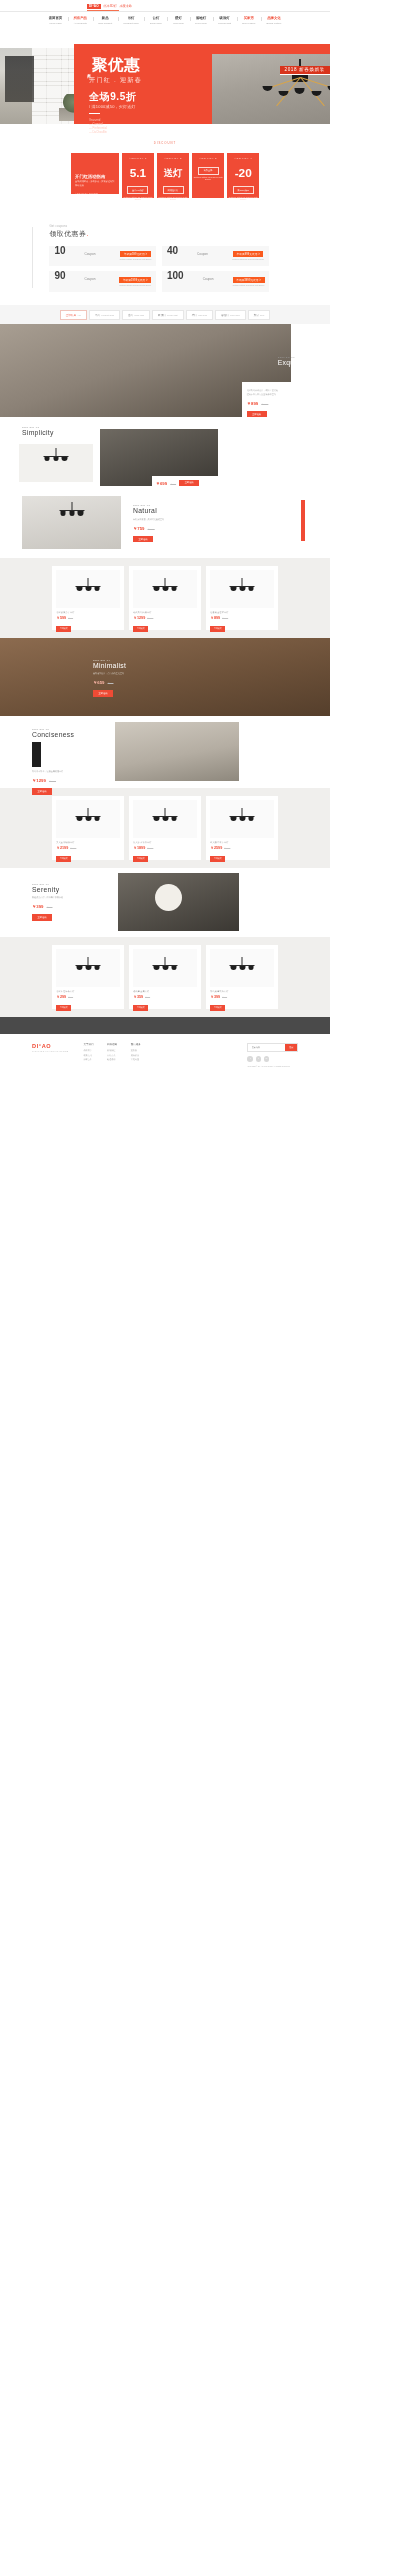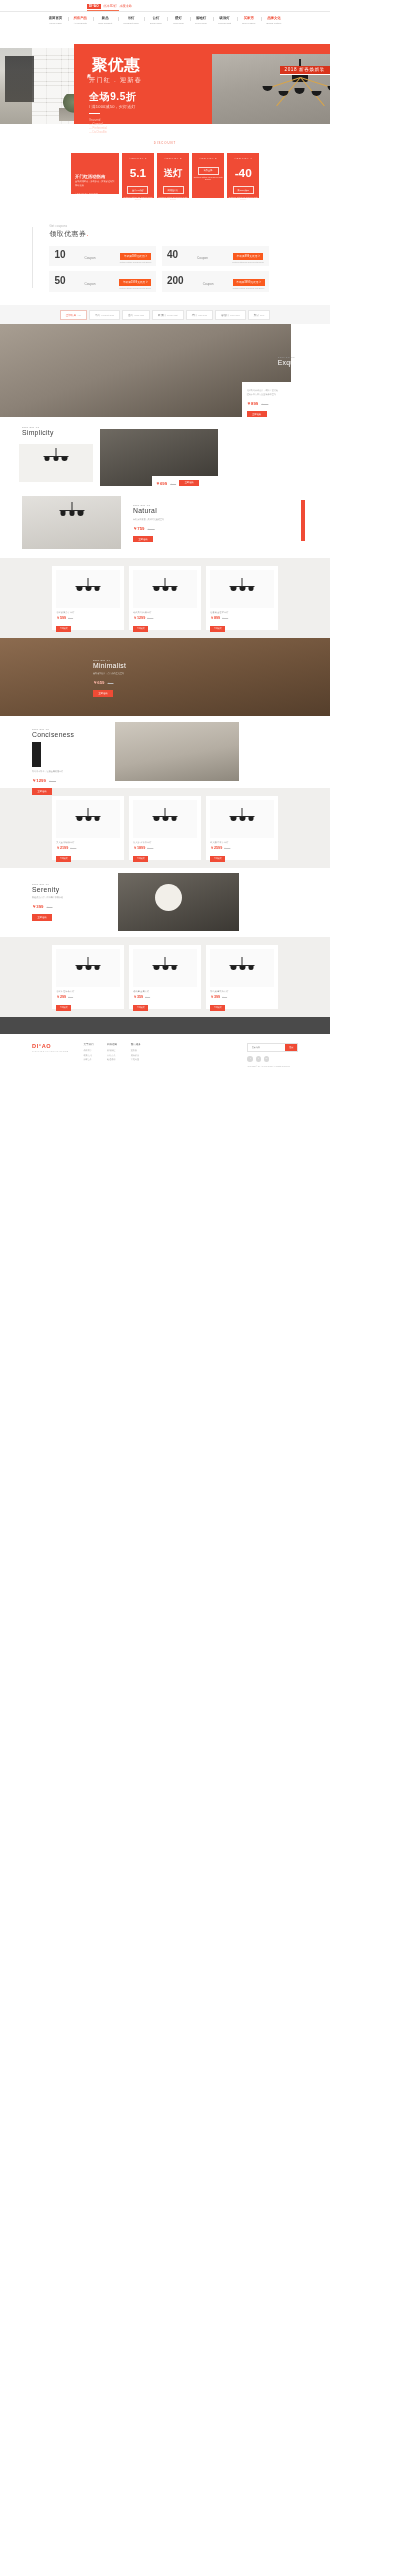--- a/index.html
+++ b/index.html
@@ -114,21 +114,21 @@
   .coupon-sec { padding:10px 0 13.6px 0; position:relative; }
   .coupon-wrap { width:266px; margin:0 auto; position:relative; padding-left:17.4px; }
   .coupon-wrap:before{
     content:""; position:absolute; left:0; top:3.7px; bottom:3.7px; width:0.6px; background:#e6e6e6;
   }
   .cp-en { font-size:2.8px; color:#b3b3b3; letter-spacing:0.2px;}
   .cp-cn { font-size:6.8px; color:#4a4a4a; margin-top:1.2px; letter-spacing:0.6px;}
   .cp-cn .dot { color:#f04b35; }
   .cp-grid { display:flex; flex-wrap:wrap; gap:5.6px; margin-top:6.8px; }
   .cp {
-    width:107px; height:20.4px; background:#f7f7f7; display:flex; align-items:center;
+    width:107px; height:20.4px; background:#f7f7f7; display:flex; align-items:flex-start;
     padding:0 5px; gap:19px;
   }
   .cp .amt { font-size:10px; font-weight:bold; color:#3d3d3d; line-height:10.5px; }
   .cp .mid { }
   .cp .mid .w { font-size:3.1px; color:#8c8c8c; }
   .cp .mid .u { width:10px; height:0.6px; background:#c9c9c9; margin-top:1.2px;}
   .cp .right { margin-left:auto; text-align:center; }
   .cp .btn {
     background:#fa5a1e; color:#fff; font-size:2.6px; padding:1.9px 3.7px; letter-spacing:0.1px;
     white-space:nowrap;
@@ -319,21 +319,21 @@
           <div class="tiny">Northern latitude 38 degrees north Europe</div>
         </div>
         <div class="card act">
           <div class="label">ACTIVITY 3</div>
           <div class="num cn"></div>
           <div class="pill">爆款直降</div>
           <div class="tiny">Northern latitude 38 degrees north Europe</div>
         </div>
         <div class="card act">
           <div class="label">ACTIVITY 4</div>
-          <div class="num">-40</div>
+          <div class="num">-20</div>
           <div class="pill">满1000减50</div>
           <div class="tiny">Northern latitude 38 degrees north Europe</div>
         </div>
       </div>
   </div>
 
   <div class="sec coupon-sec">
     <div class="coupon-wrap">
       <div class="cp-en">Get coupons</div>
       <div class="cp-cn">
@@ -344,26 +344,26 @@
             <span class="amt">10</span>
             <span class="mid"><span class="w">Coupon</span><span class="u"></span></span>
             <span class="right"><span class="btn">单笔满599元使用 &gt;</span><span class="note" style="display:block">Northern latitude 38 degrees north Europe</span></span>
           </div>
           <div class="cp">
             <span class="amt">40</span>
             <span class="mid"><span class="w">Coupon</span><span class="u"></span></span>
             <span class="right"><span class="btn">单笔满999元使用 &gt;</span><span class="note" style="display:block">Northern latitude 38 degrees north Europe</span></span>
           </div>
           <div class="cp">
-            <span class="amt">50</span>
+            <span class="amt">90</span>
             <span class="mid"><span class="w">Coupon</span><span class="u"></span></span>
             <span class="right"><span class="btn">单笔满1999元使用 &gt;</span><span class="note" style="display:block">Northern latitude 38 degrees north Europe</span></span>
           </div>
           <div class="cp">
-            <span class="amt">200</span>
+            <span class="amt">100</span>
             <span class="mid"><span class="w">Coupon</span><span class="u"></span></span>
             <span class="right"><span class="btn">单笔满3999元使用 &gt;</span><span class="note" style="display:block">Northern latitude 38 degrees north Europe</span></span>
           </div>
         </div>
     </div>
   </div>
 
   <div class="tabbar" id="tabbar">
       <div class="tab active"><span>全部灯具</span><span class="en">ALL</span></div>
       <div class="tab"><span>吊灯</span><span class="en">Pendant lamp</span></div>

